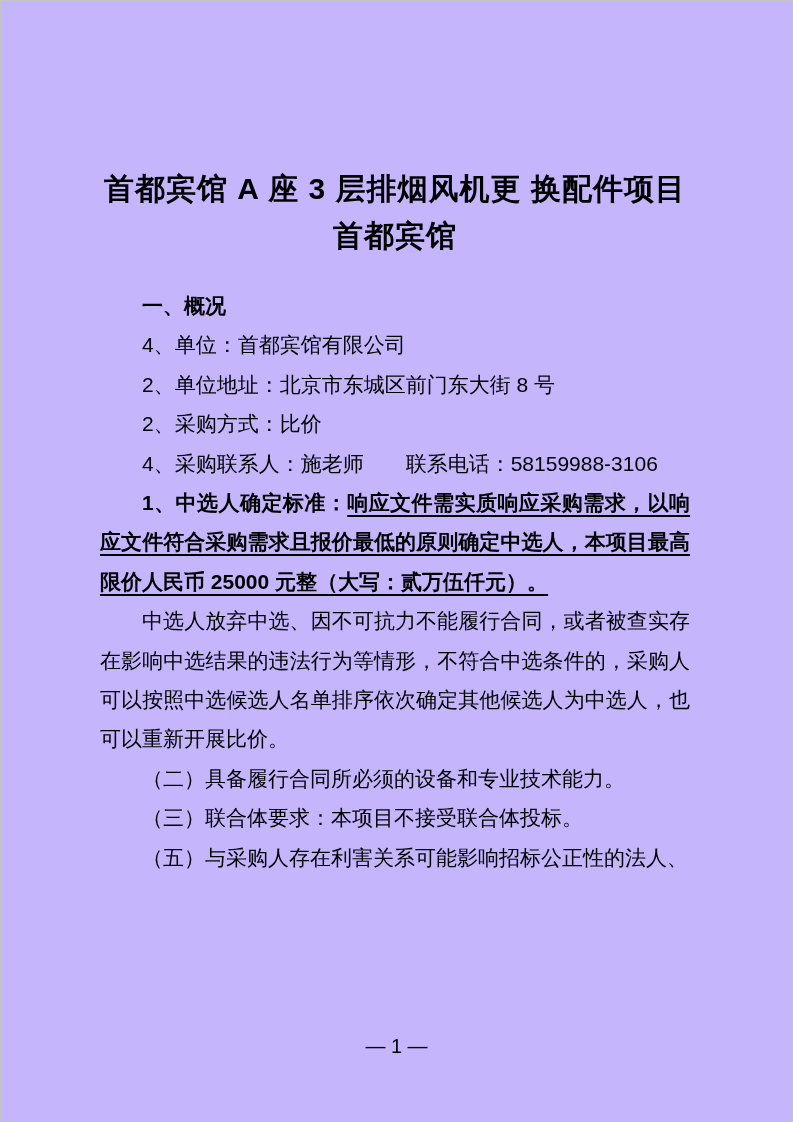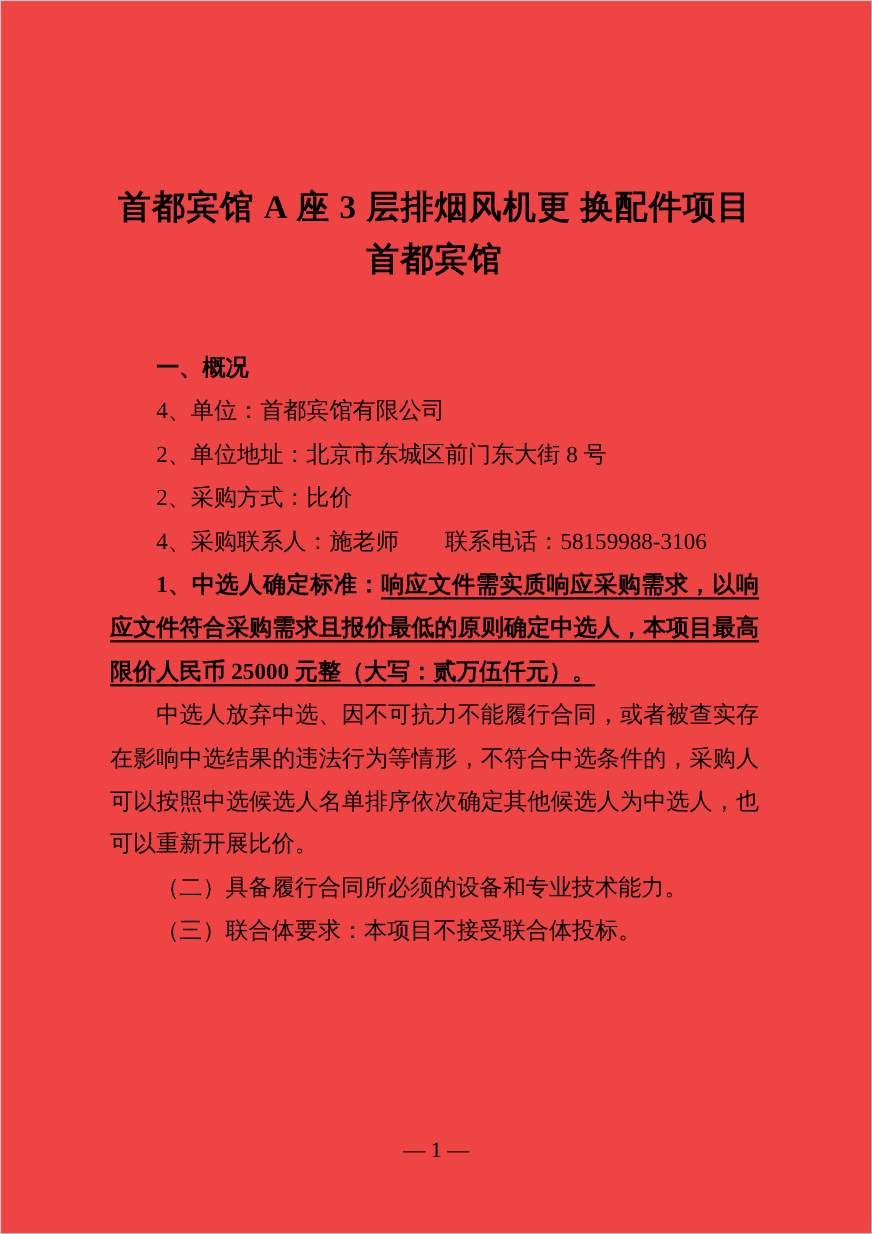--- a/index.html
+++ b/index.html
@@ -6,37 +6,37 @@
     margin: 0;
     padding: 0;
     background: #ffffff;
   }
   .page {
     position: relative;
     width: 793px;
     height: 1122px;
     box-sizing: border-box;
     border: 1px solid #c4c4c4;
-    background: #ef4444;
+    background: #c4b5fd;
     color: #000000;
-    font-family: Liberation Serif, serif;
+    font-family: Liberation Sans, sans-serif;
     overflow: hidden;
   }
   .content {
     padding: 164px 102px 0 99px;
   }
   .doc-title {
     font-size: 30px;
     font-weight: 700;
     line-height: 47px;
     text-align: center;
     letter-spacing: 1px;
   }
   .doc-body {
-    margin-top: 56px;
+    margin-top: 27px;
     font-size: 21px;
     line-height: 39.4px;
     text-align: justify;
   }
   .doc-body p {
     margin: 0;
     text-indent: 2em;
   }
   .bold {
     font-weight: 700;
@@ -71,18 +71,19 @@
       <p class="bold">一、概况</p>
       <p>4、单位：首都宾馆有限公司</p>
       <p>2、单位地址：北京市东城区前门东大街 8 号</p>
       <p>2、采购方式：比价</p>
       <p>4、采购联系人：施老师　　联系电话：58159988-3106</p>
       <p><span class="bold">1、中选人确定标准：</span><span class="bold underlined">响应文件需实质响应采购需求，以响应文件符合采购需求且报价最低的原则确定中选人，本项目最高限价人民币 25000 元整（大写：贰万伍仟元）。</span></p>
       <p>中选人放弃中选、因不可抗力不能履行合同，或者被查实存在影响中选结果的违法行为等情形，不符合中选条件的，采购人可以按照中选候选人名单排序依次确定其他候选人为中选人，也可以重新开展比价。</p>
 
       <p>（二）具备履行合同所必须的设备和专业技术能力。</p>
       <p>（三）联合体要求：本项目不接受联合体投标。</p>
+      <p>（五）与采购人存在利害关系可能影响招标公正性的法人、</p>
     </div>
 
   </div>
 
   <div class="page-footer">— 1 —</div>
 </div>
 
 </body></html>

